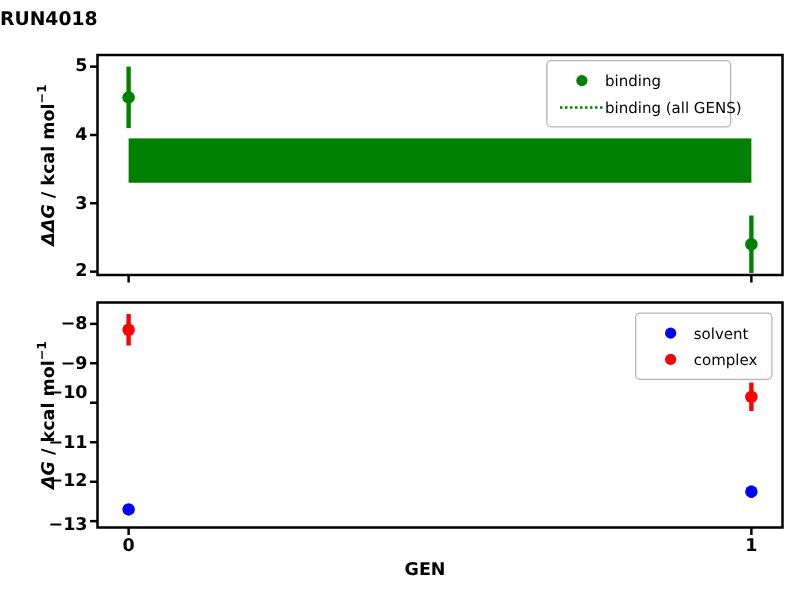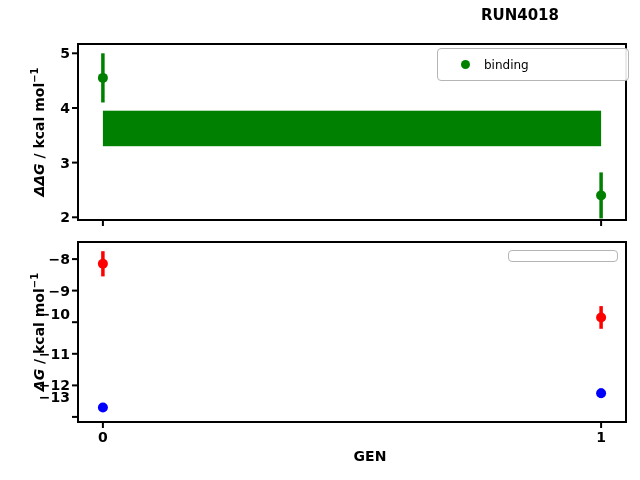--- a/index.html
+++ b/index.html
@@ -1,34 +1,34 @@
 <!DOCTYPE html>
 <html><head>
 <meta charset="utf-8">
 <style>
   html,body{margin:0;padding:0;background:#fff;}
   body{font-family:"DejaVu Sans", sans-serif; color:#000;}
   #figure{position:relative;width:640px;height:480px;background:#ffffff;overflow:hidden;}
-  .title{position:absolute;top:6px;left:0;width:559px;text-align:right;
+  .title{position:absolute;top:6px;left:0;width:559px;text-align:left;
          font-size:15px;font-weight:bold;}
   #plot-svg{position:absolute;left:0;top:0;}
   .ylabel{position:absolute;white-space:nowrap;font-size:14px;font-weight:600;
           transform:translate(-50%,-50%) rotate(-90deg);}
   #ylabel-top{left:38px;top:132px;}
   #ylabel-bottom{left:38px;top:332px;}
   .ylabel sup{font-size:10px;}
   .ylabel .math{font-style:italic;}
-  .xlabel{position:absolute;left:370px;top:448px;transform:translateX(-50%);
+  .xlabel{position:absolute;left:340px;top:448px;transform:translateX(-50%);
           font-size:14px;font-weight:600;}
   .tick{position:absolute;font-size:14px;font-weight:600;}
   .ytick{height:18px;line-height:18px;text-align:right;}
   .xtick{width:26px;text-align:center;}
   .legend{position:absolute;background:rgba(255,255,255,0.92);border:1px solid #b5b5b5;
           border-radius:4px;padding:5px 8px;font-size:12px;box-sizing:border-box;}
-  #legend-top{left:437px;top:48px;width:192px;}
+  #legend-top{left:437px;top:48px;width:148px;}
   #legend-bottom{left:508px;top:250px;width:110px;}
   .legend-entry{display:flex;align-items:center;height:21px;}
   .legend-marker{width:38px;flex:none;display:flex;justify-content:center;align-items:center;}
   .dot{width:9px;height:9px;border-radius:50%;background:#000;}
   .dotted-line{width:34px;height:0;border-top:2px dotted #000;}
   .legend-label{white-space:nowrap;}
 </style>
 </head>
 <body>
 
@@ -78,30 +78,48 @@
 
   <div class="xlabel">GEN</div>
 
   <div class="legend" id="legend-top">
     <div class="legend-entry">
       <span class="legend-marker">
         <span class="dot" style="background: rgb(0, 128, 0);"></span>
       </span>
       <span class="legend-label">binding</span>
     </div>
+    <div class="legend-entry">
+      <span class="legend-marker">
+        <span class="dotted-line" style="border-color: rgb(0, 128, 0);"></span>
+      </span>
+      <span class="legend-label">binding (all GENS)</span>
+    </div>
   </div>
 
   <div class="legend" id="legend-bottom">
+    <div class="legend-entry">
+      <span class="legend-marker">
+        <span class="dot" style="background: rgb(0, 0, 255);"></span>
+      </span>
+      <span class="legend-label">solvent</span>
+    </div>
+    <div class="legend-entry">
+      <span class="legend-marker">
+        <span class="dot" style="background: rgb(255, 0, 0);"></span>
+      </span>
+      <span class="legend-label">complex</span>
+    </div>
   </div>
 
 <div class="tick ytick" style="top: 208.267px; right: 570px;">2</div>
     <div class="tick ytick" style="top: 153.609px; right: 570px;">3</div>
     <div class="tick ytick" style="top: 98.9503px; right: 570px;">4</div>
     <div class="tick ytick" style="top: 44.2919px; right: 570px;">5</div>
     <div class="tick ytick" style="top: 250.053px; right: 570px;">−8</div>
     <div class="tick ytick" style="top: 281.632px; right: 570px;">−9</div>
     <div class="tick ytick" style="top: 305px; right: 570px;">−10</div>
     <div class="tick ytick" style="top: 344.789px; right: 570px;">−11</div>
     <div class="tick ytick" style="top: 376.368px; right: 570px; text-align: center;">−12</div>
-    <div class="tick ytick" style="top: 388px; right: 570px;">−13</div>
+    <div class="tick ytick" style="top: 411px; right: 570px;">−13</div>
     <div class="tick xtick" style="top: 429px; left: 89.9091px;">0</div>
     <div class="tick xtick" style="top: 429px; left: 588.091px;">1</div>
   </div>
 
 </body></html>

